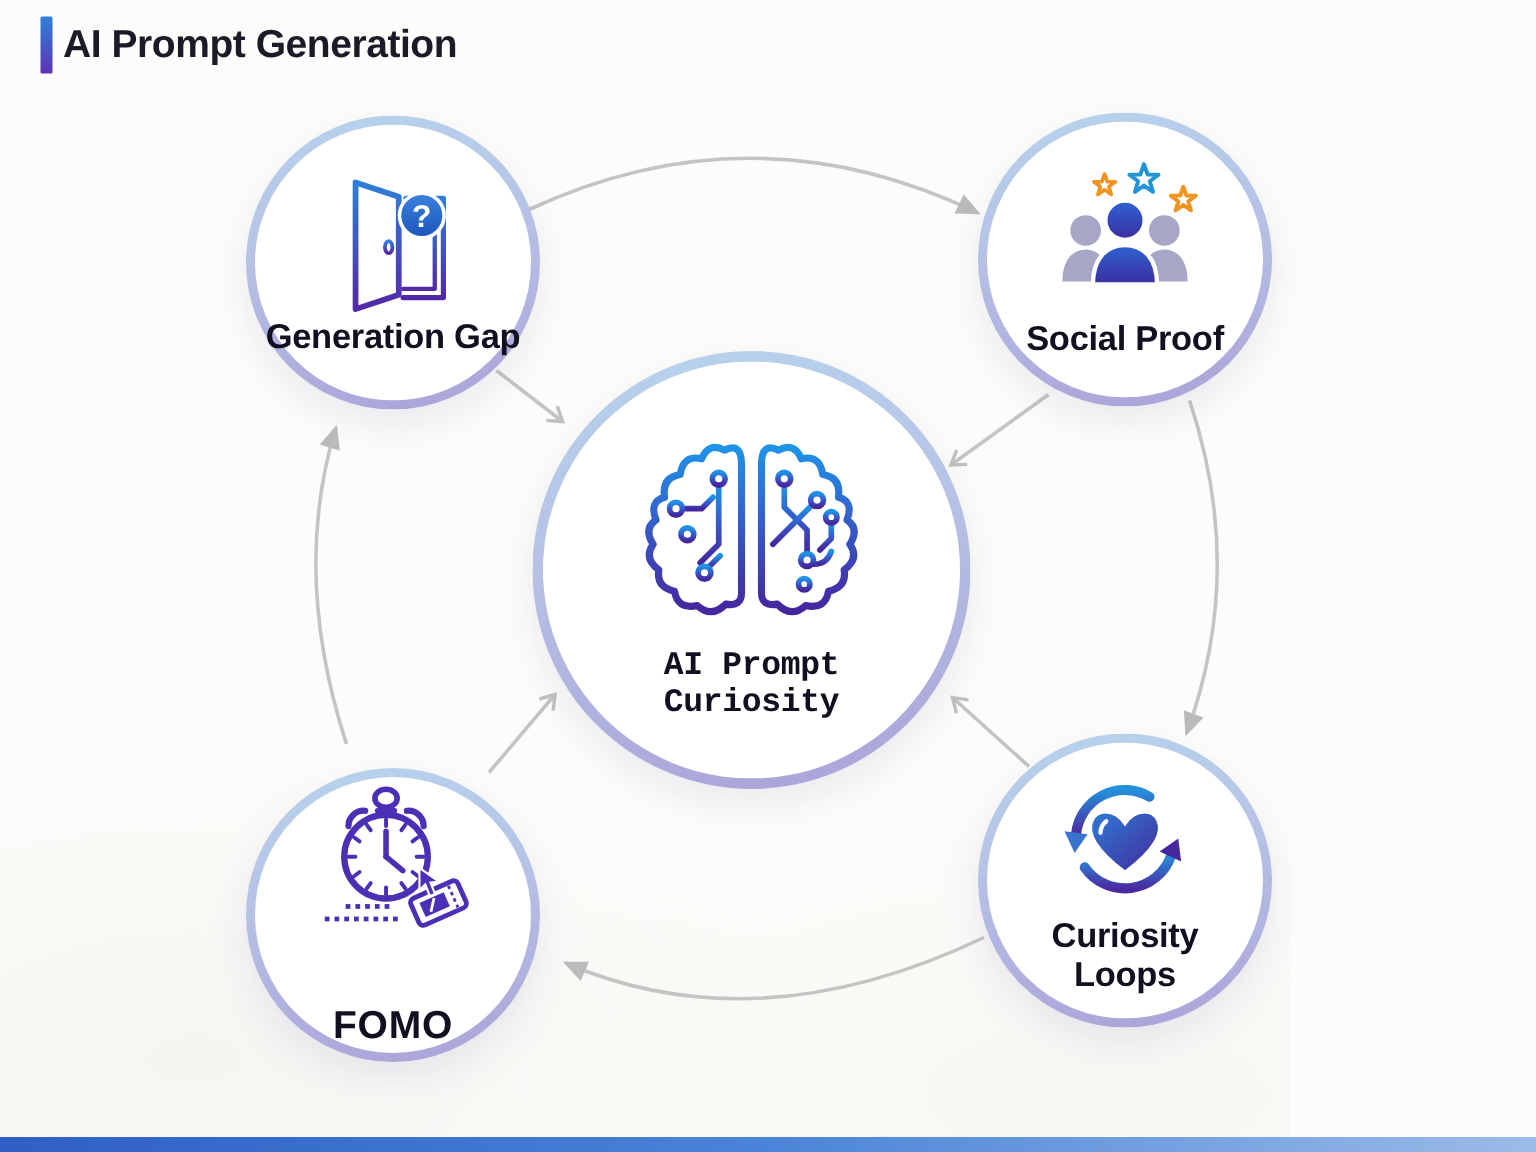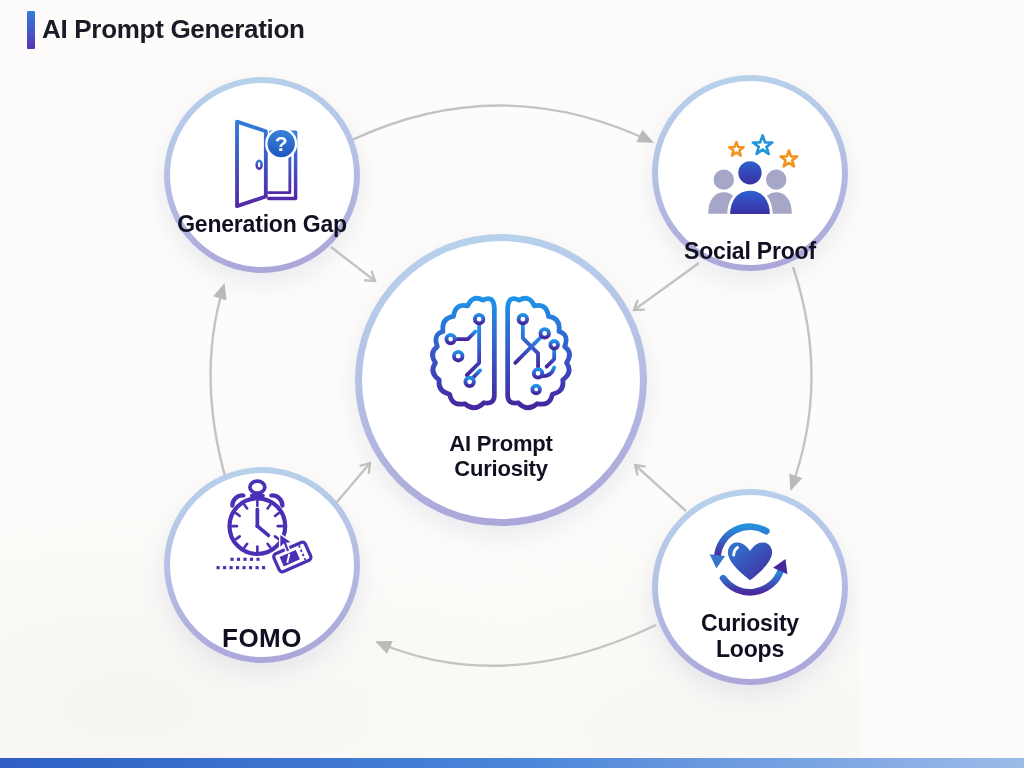--- a/index.html
+++ b/index.html
@@ -41,24 +41,24 @@
     position:absolute; border-radius:50%;
     border:6px solid transparent;
     background:
       linear-gradient(#ffffff,#ffffff) padding-box,
       linear-gradient(172deg, #b7d3ec 0%, #b6c3e6 40%, #aaa3d8 100%) border-box;
     box-shadow:0 10px 24px rgba(130,130,175,.15);
     display:flex; flex-direction:column; align-items:center; justify-content:center;
     text-align:center; gap:4px;
   }
   .node-sm { width:196px; height:196px; }
-  .node-lg { width:292px; height:292px; border-width:7px; }
+  .node-lg { width:292px; height:292px; border-width:7px;font-family:Liberation Mono, monospace; }
   .n-curiosity { left:164px; top:77px; }
-  .n-social    { left:652px; top:75px;justify-content:flex-end; }
-  .n-fomo      { left:164px; top:467px;gap:44px; }
+  .n-social    { left:652px; top:75px; }
+  .n-fomo      { left:164px; top:512px;gap:44px; }
   .n-emotional { left:652px; top:489px; }
   .n-center    { left:355px; top:234px; }
 
   .node-label {
     font-weight:700; color:#101020; font-size:23px; line-height:1.12; letter-spacing:-0.2px;
   }
   .n-fomo .node-label { font-size:26px; letter-spacing:.5px; }
   .n-center .node-label { font-size:22px; margin-top:6px; }
   .icon-wrap { display:flex; align-items:center; justify-content:center; }
 </style>

